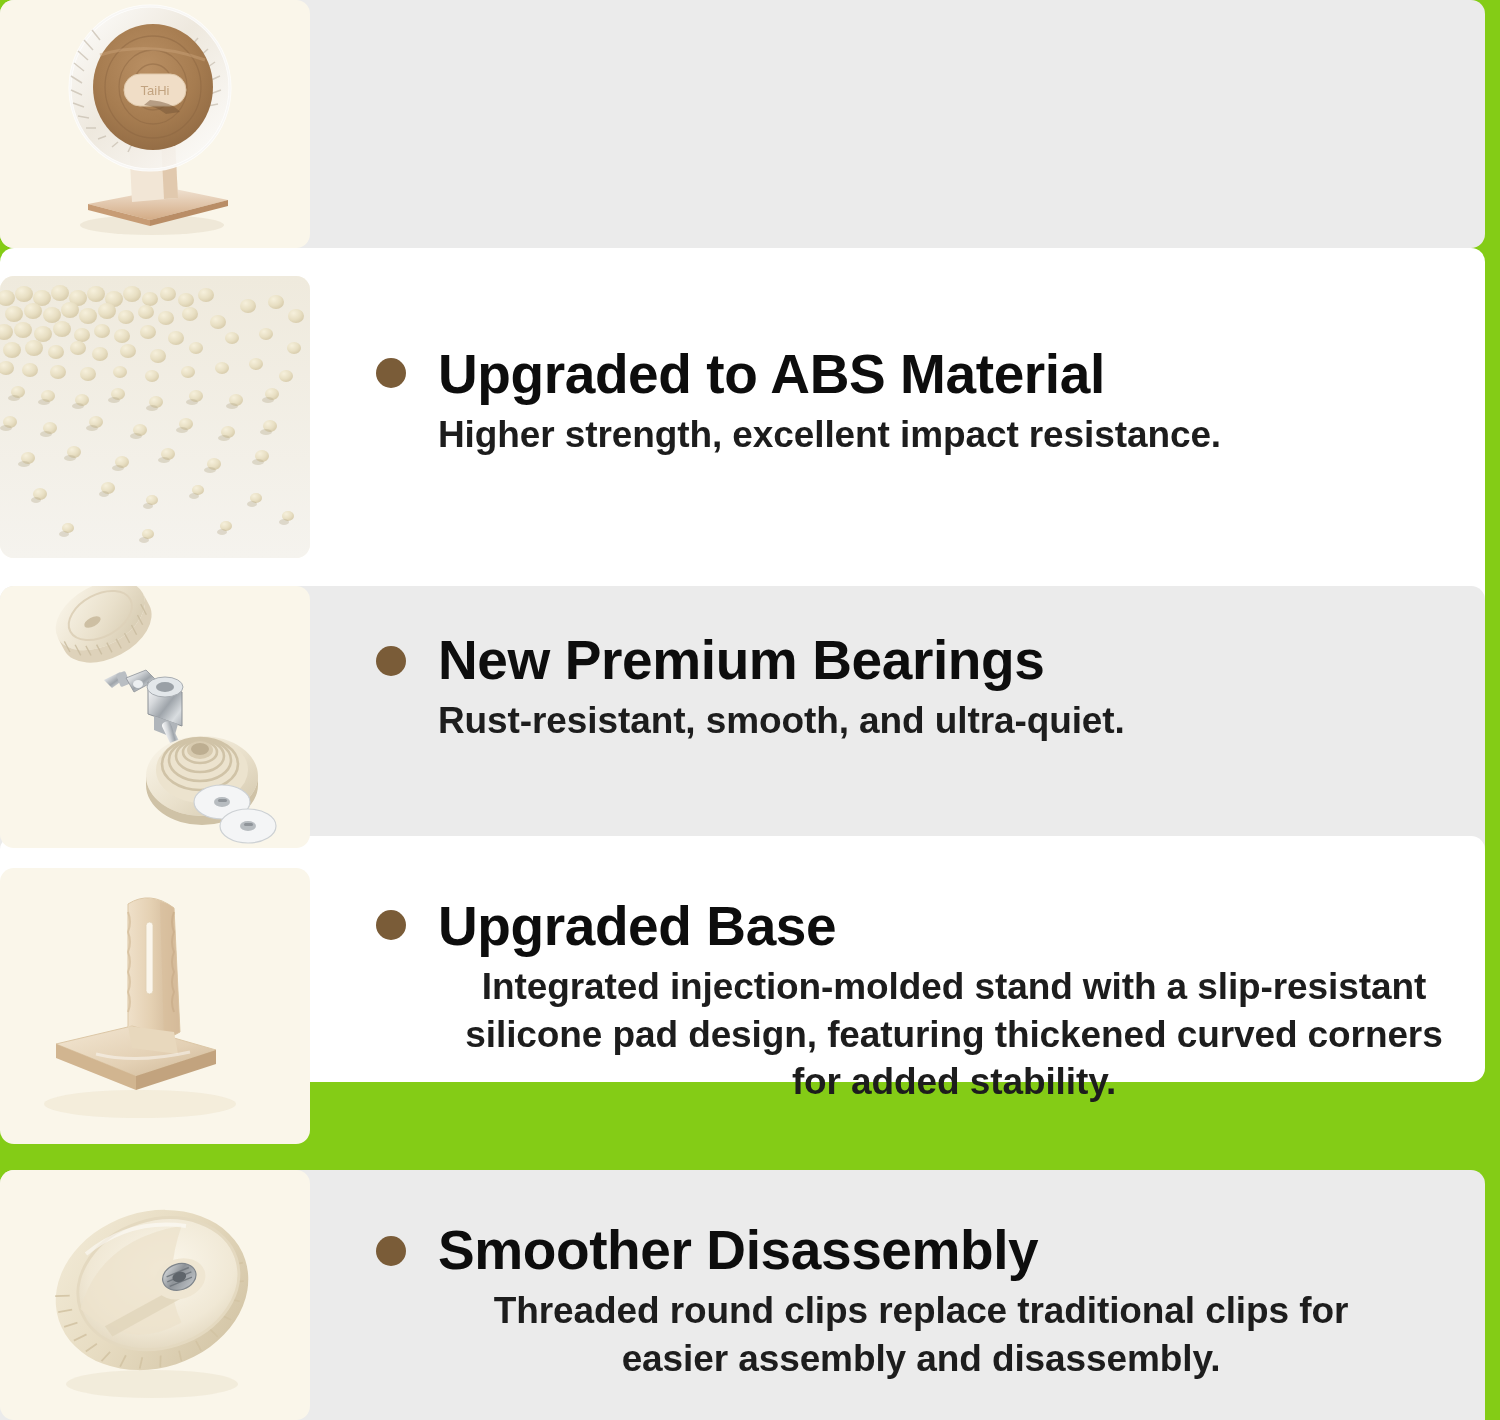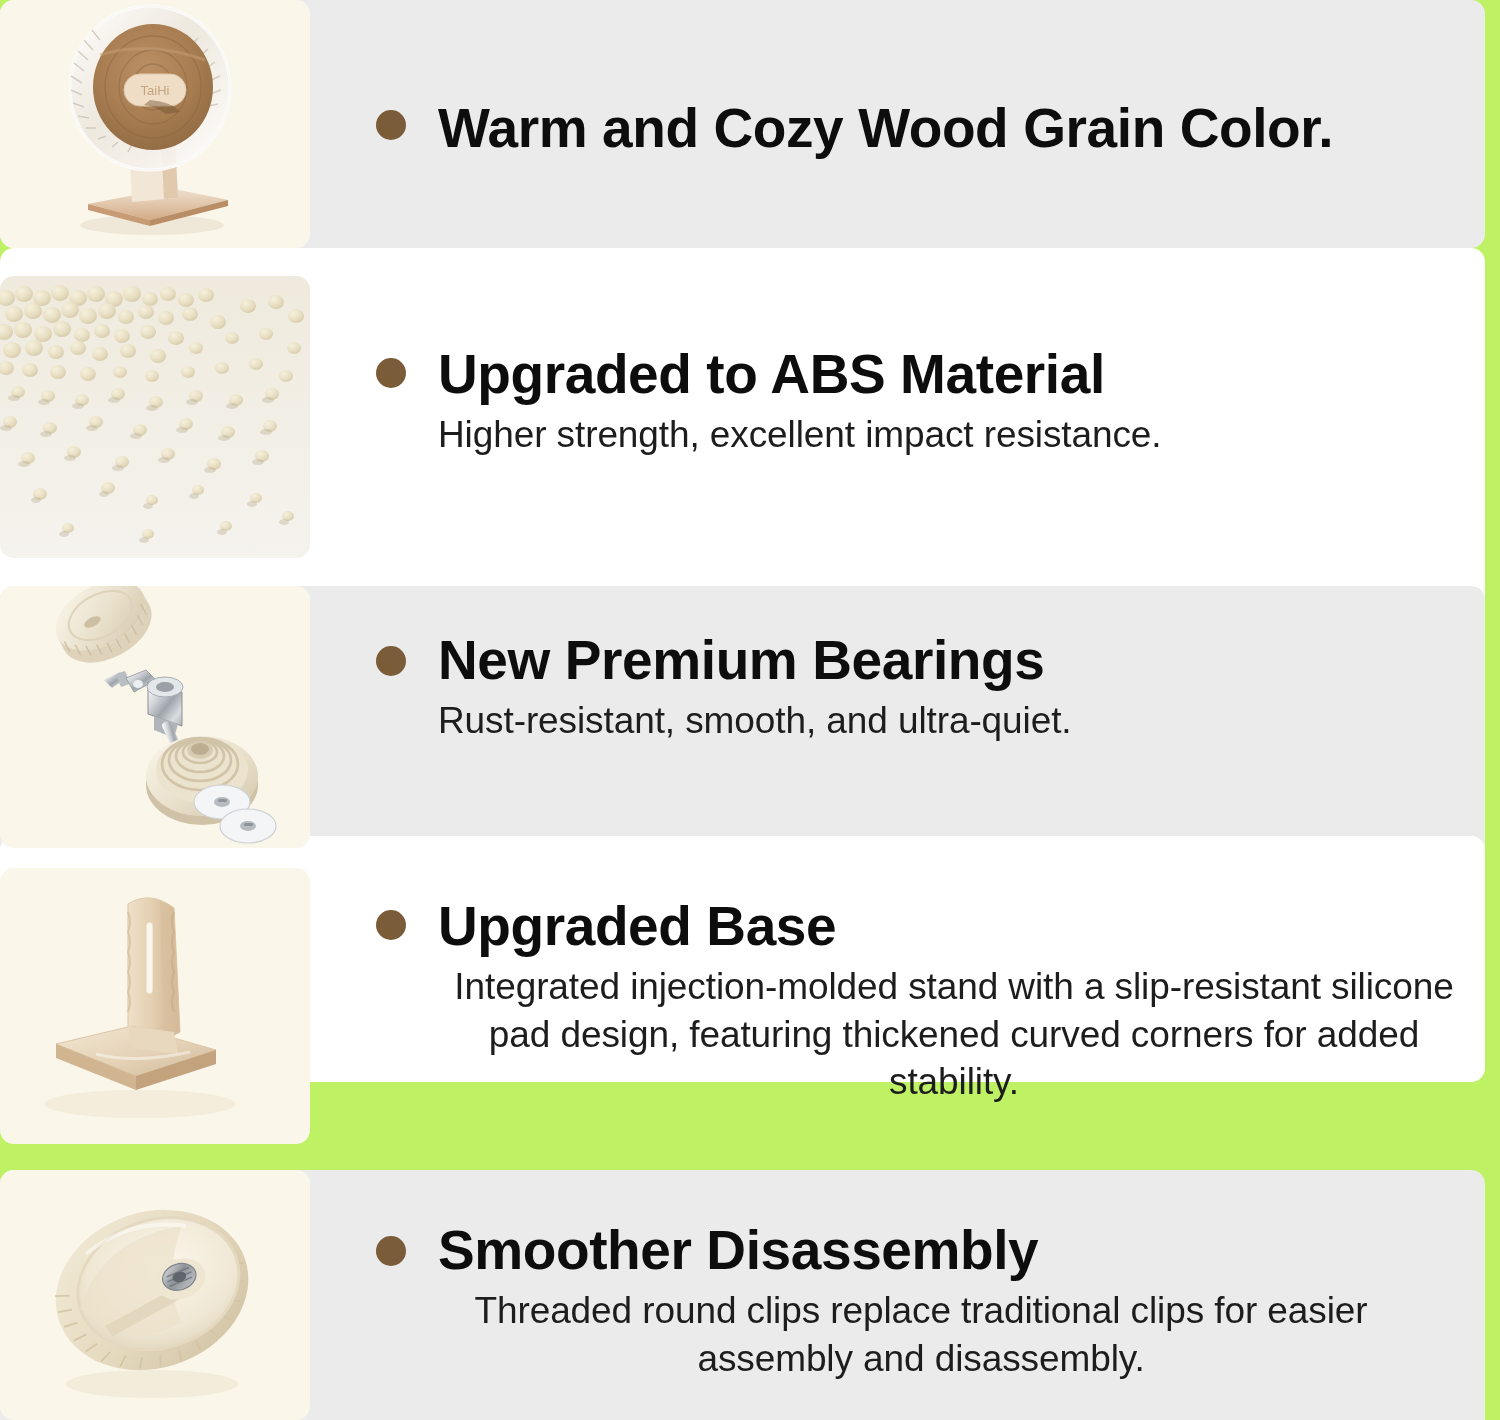--- a/index.html
+++ b/index.html
@@ -1,19 +1,19 @@
 <!DOCTYPE html>
 <html><head>
 <meta charset="utf-8">
 <style>
   * { margin:0; padding:0; box-sizing:border-box; }
   html,body { width:1500px; height:1420px; background:#ffffff; }
   body { font-family:"Liberation Sans", sans-serif; -webkit-font-smoothing:antialiased; }
 
-  .sheet { position:relative; width:1500px; height:1420px; background:#bef264; overflow:hidden; }
+  .sheet { position:relative; width:1500px; height:1420px; background:#84cc16; overflow:hidden; }
 
   
   .feature-row { position:absolute; left:0; width:1500px; display:block; }
 
   .text-panel {
     position:absolute; top:0; left:0; width:1485px; height:100%;
     border-radius:14px;
   }
   .text-panel.shaded { background:#ebebeb; }
   .text-panel.plain  { background:#ffffff; }
@@ -30,21 +30,21 @@
     position:absolute; left:0; width:30px; height:30px; border-radius:50%;
     background:#7a5c38;
   }
   .heading {
     margin-left:62px;
     font-size:55px; font-weight:700; color:#0d0d0d;
     letter-spacing:-0.4px; line-height:1.04; white-space:nowrap;
   }
   .desc {
     margin-left:62px; margin-top:8px;
-    font-size:37px; font-weight:400; color:#1d1d1d;
+    font-size:37px; font-weight:700; color:#1d1d1d;
     line-height:1.30; letter-spacing:-0.1px;
   }
   .desc.tight { line-height:1.28;text-align:center; }
 
   
   .art { position:absolute; inset:0; }
   .art svg { display:block; width:100%; height:100%; }
 </style>
 </head>
 <body>
@@ -114,24 +114,20 @@
           </g>
           <path d="M100 55 Q150 40 205 60" stroke="#c79f76" stroke-width="3" fill="none" opacity=".5"></path>
 
           <rect x="124" y="74" width="62" height="32" rx="16" fill="#f0ddc6" stroke="#e0c9ab" stroke-width="1"></rect>
           <text x="155" y="95" font-family="'Liberation Sans',sans-serif" font-size="13" fill="#bb9a74" text-anchor="middle" opacity=".85">TaiHi</text>
           <path d="M150 100 q22 2 30 12 l-14 2 q-10 -8 -22 -9 Z" fill="#6f5033" opacity=".45"></path>
         </svg>
       </div>
     </div>
 
-    <div class="copy" style="top:100px;">
-      <span class="bullet" style="top:10px;"></span>
-      <div class="heading">Warm and Cozy Wood Grain Color.</div>
-    </div>
   </div>
 
   <div class="feature-row" style="top:248px; height:396px;">
     <div class="text-panel plain"></div>
 
     <div class="thumb" style="top:28px; height:282px;">
       <div class="art">
         <svg viewBox="0 0 310 282" preserveAspectRatio="xMidYMid slice">
           <defs>
             <radialGradient id="pelG" cx="35%" cy="30%" r="75%">

